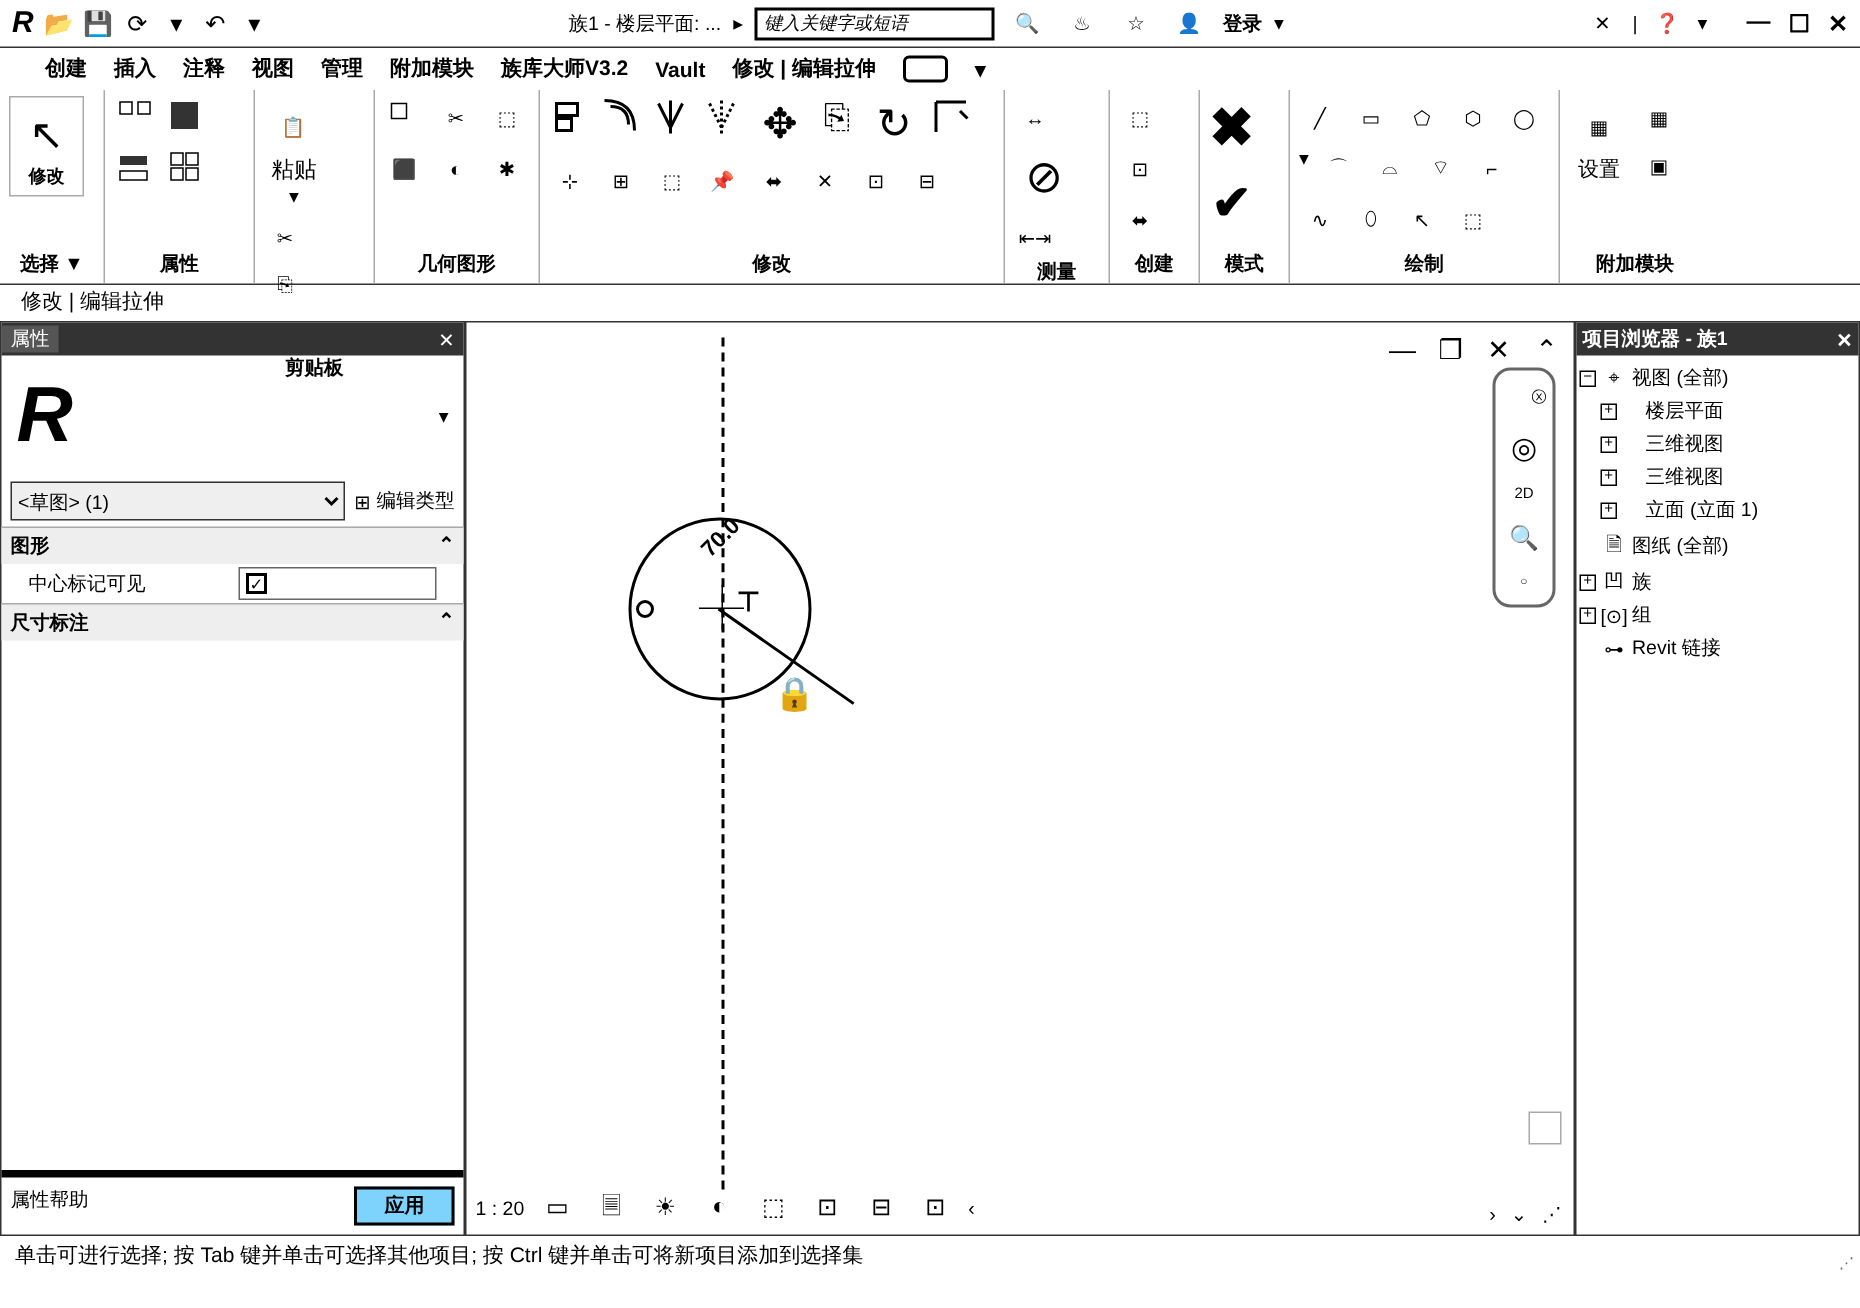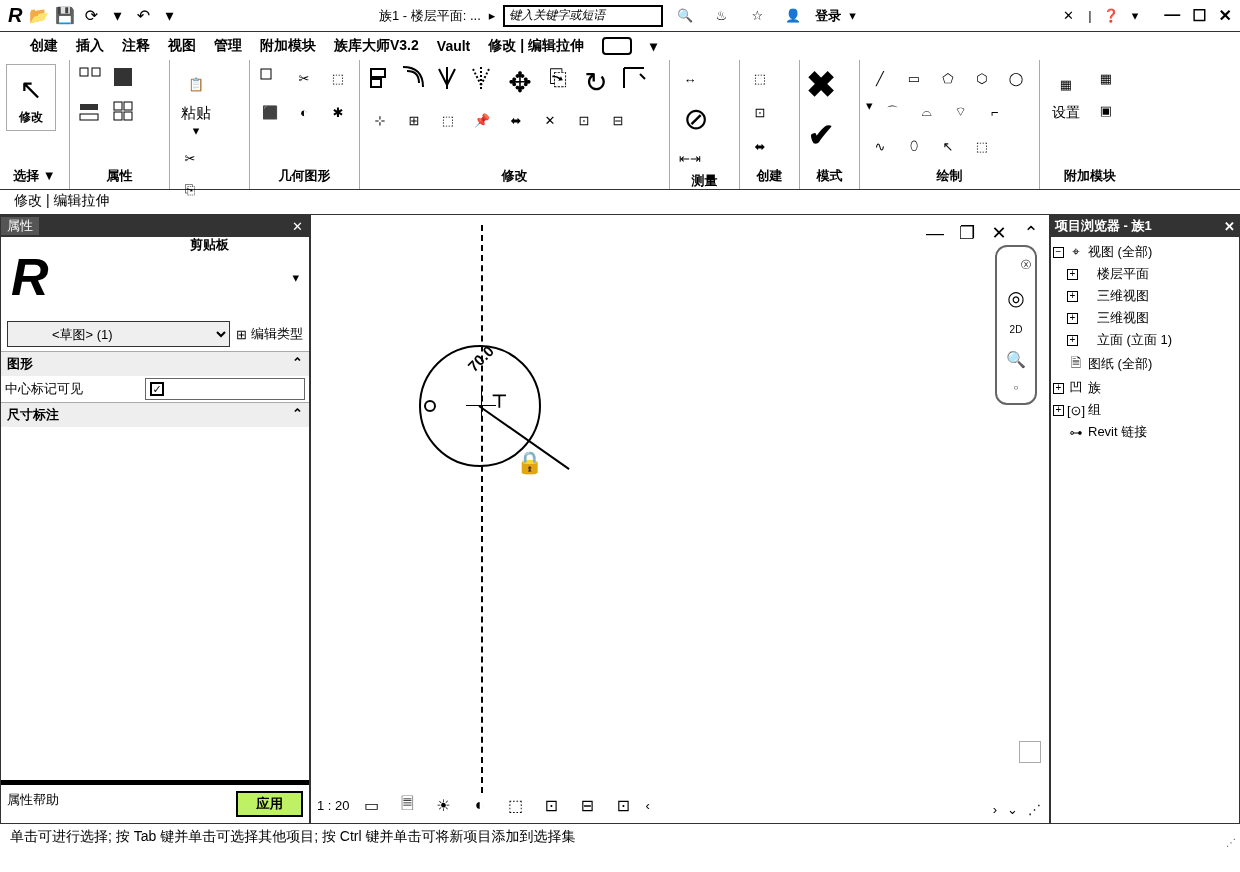--- a/index.html
+++ b/index.html
@@ -30,28 +30,28 @@
 
 .context { height: 24px; padding: 2px 14px; font-size: 14px; }
 
 .workspace { display: flex; height: 610px; }
 .props { width: 310px; border: 1px solid #333; display: flex; flex-direction: column; }
 .props-title { height: 22px; background: #333; color: #fff; display: flex; justify-content: space-between; padding: 0 6px 0 0; align-items: center; }
 .props-title .t { background: #555; padding: 0 6px; }
 .props-icon { display: flex; align-items: center; gap: 8px; padding: 10px; }
 .props-icon .R { font-size: 52px; font-weight: 900; font-style: italic; }
 .props-sel { display: flex; padding: 4px 6px; gap: 6px; align-items: center; }
-.props-sel select { flex: 1; height: 26px; border: 1px solid #333; font-size: 13px; padding-left: 40px; }
+.props-sel select { flex: 1; height: 26px; border: 1px solid #333; font-size: 13px; }
 .props-sel .edit { display: flex; gap: 4px; align-items: center; font-size: 13px; }
 .props-group { background: #eee; font-weight: bold; padding: 3px 6px; display: flex; justify-content: space-between; border-top: 1px solid #aaa; }
-.props-row { display: flex; padding: 2px 4px; align-items: center; justify-content: center; }
+.props-row { display: flex; padding: 2px 18px; align-items: center; justify-content: center; }
 .props-row .lbl { width: 140px; font-size: 13px; }
 .props-row .val { border: 1px solid #666; height: 22px; flex: 1; padding: 0 4px; display: flex; align-items: center; font-size: 13px; }
 .props-foot { margin-top: auto; display: flex; justify-content: space-between; padding: 6px; border-top: 5px solid #000000; }
-.props-foot button { border: 2px solid #000; padding: 2px 18px; background: #bef264; font-weight: bold; text-align: right; }
+.props-foot button { border: 2px solid #000; padding: 2px 18px; background: #7dd3fc; font-weight: bold; text-align: right; }
 
 .canvas { flex: 1; border: 1px solid #333; position: relative; background: #fff; }
 .canvas-controls-tr { position: absolute; top: 4px; right: 4px; display: flex; gap: 4px; align-items: flex-start; }
 .canvas-controls-tr .ico { font-size: 18px; }
 .navwheel { position: absolute; top: 30px; right: 12px; width: 42px; height: 160px; border: 2px solid #666; border-radius: 12px; display: flex; flex-direction: column; align-items: center; justify-content: space-around; padding: 4px; }
 .view-status { position: absolute; bottom: 4px; left: 6px; display: flex; gap: 8px; align-items: center; font-size: 13px; }
 .view-status .ico { font-size: 16px; }
 .dashed-v { position: absolute; left: 170px; top: 10px; bottom: 30px; width: 0; border-left: 2px dashed #000; }
 .sketch-circle { position: absolute; left: 108px; top: 130px; width: 122px; height: 122px; border: 2px solid #000; border-radius: 50%; }
 .sketch-cross-h { position: absolute; left: 155px; top: 190px; width: 30px; border-top: 1px solid #000; }

